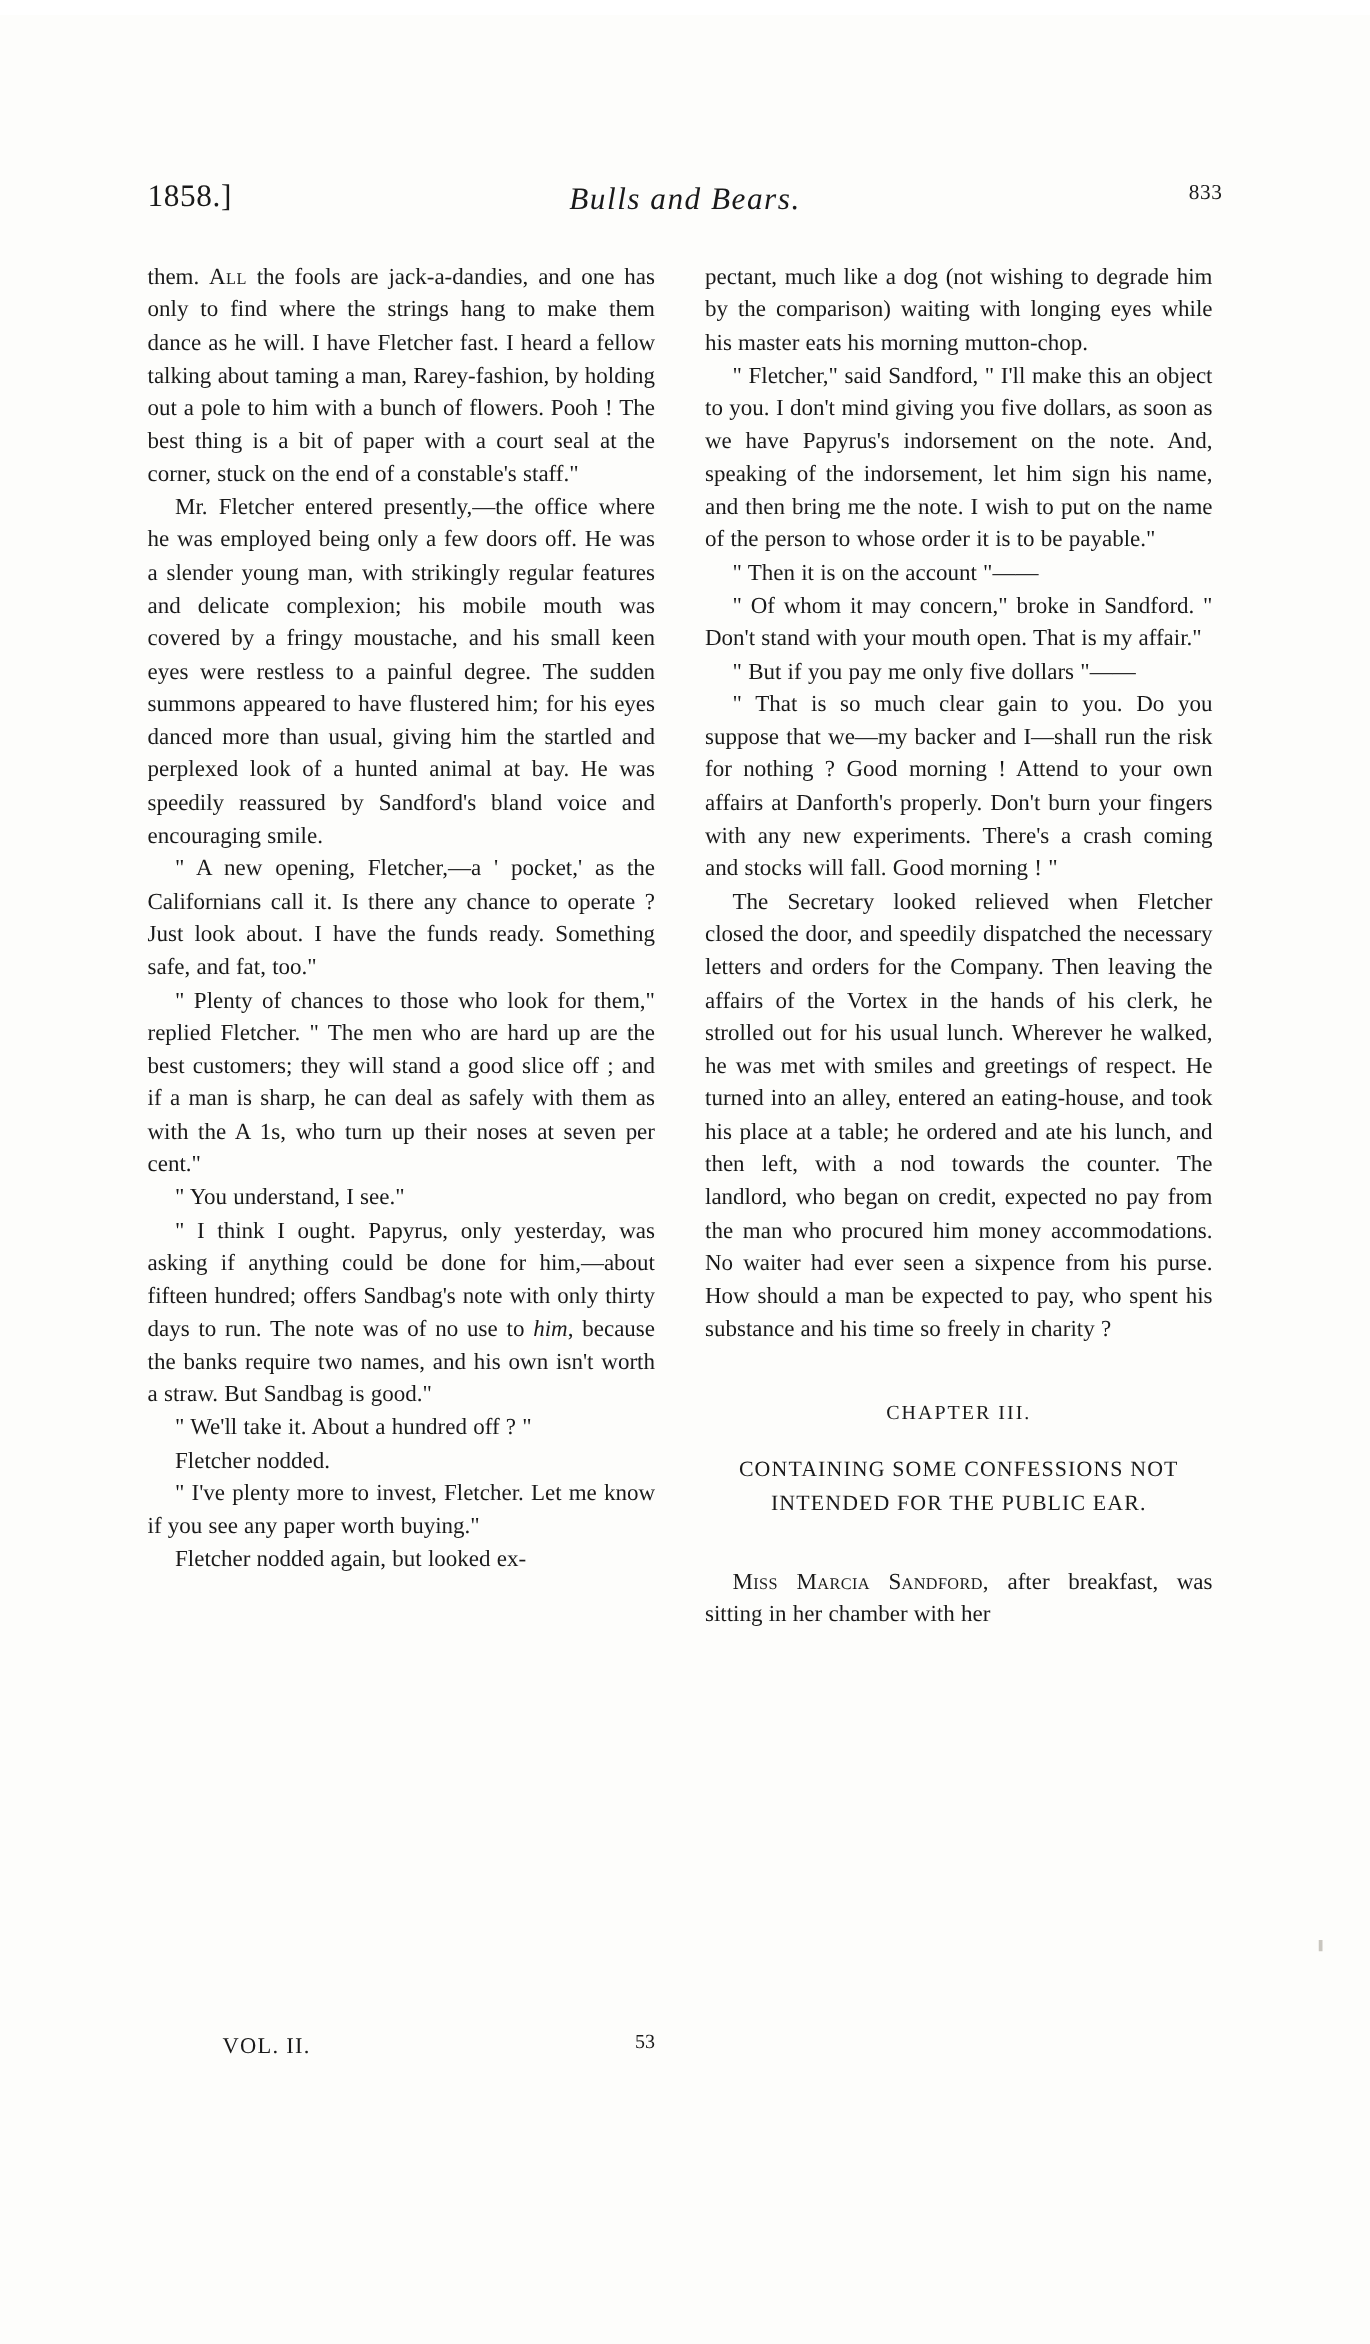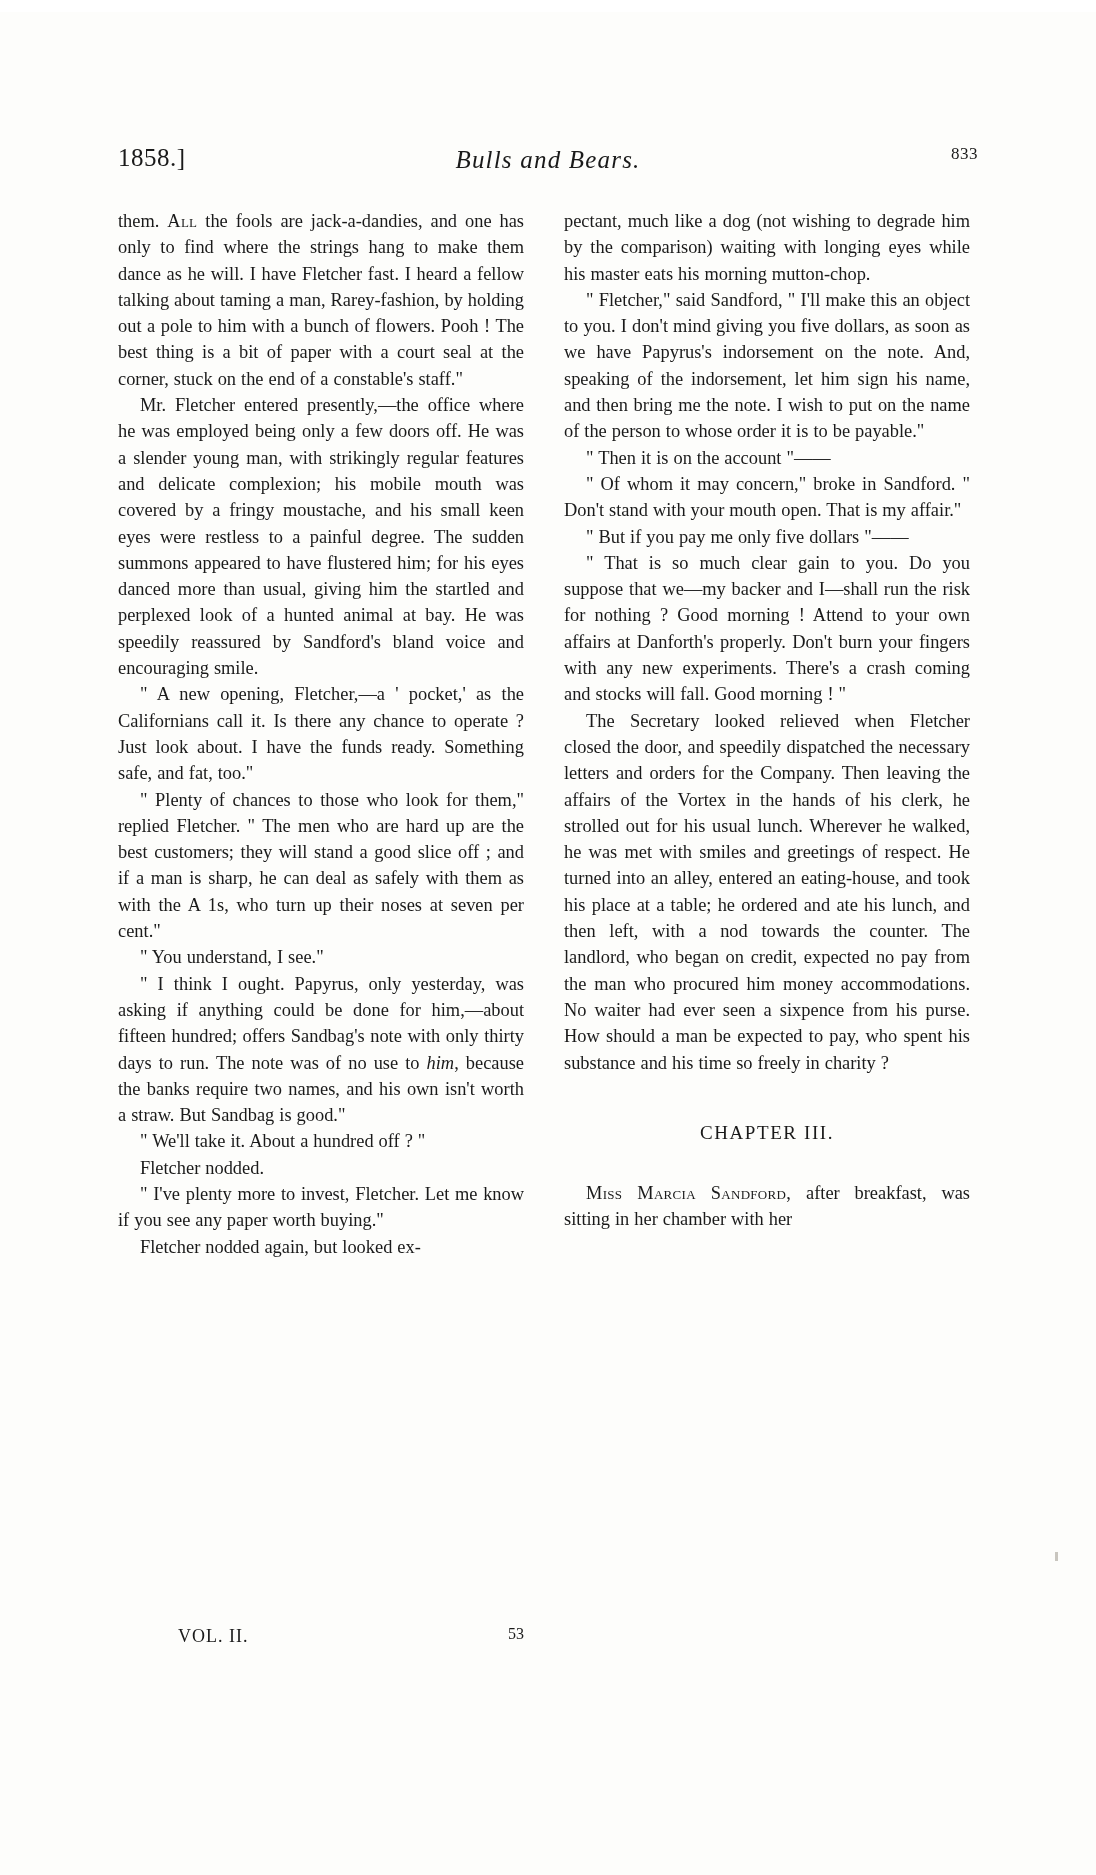--- a/index.html
+++ b/index.html
@@ -79,21 +79,21 @@
   p.noindent { text-indent: 0; }
   i { font-style: italic; }
   .sc {
     font-variant: small-caps;
     letter-spacing: 0.3px;
   }
   
   .chapter-head {
     margin-top: 46px;
     text-align: center;
-    font-size: 19px;
+    font-size: 16px;
     letter-spacing: 1.6px;
     font-variant: small-caps;
   }
   .chapter-sub {
     margin-top: 22px;
     text-align: center;
     font-size: 17.5px;
     letter-spacing: 0.9px;
     font-variant: small-caps;
     line-height: 27px;
@@ -163,20 +163,24 @@
       <div class="col">
         <p class="noindent">pectant, much like a dog (not wishing to degrade him by the comparison) waiting with longing eyes while his master eats his morning mutton-chop.</p>
         <p>" Fletcher," said Sandford, " I'll make this an object to you.  I don't mind giving you five dollars, as soon as we have Papyrus's indorsement on the note.  And, speaking of the indorsement, let him sign his name, and then bring me the note.  I wish to put on the name of the person to whose order it is to be payable."</p>
         <p>" Then it is on the account "——</p>
         <p>" Of whom it may concern," broke in Sandford.  " Don't stand with your mouth open.  That is my affair."</p>
         <p>" But if you pay me only five dollars "——</p>
         <p>" That is so much clear gain to you.  Do you suppose that we—my backer and I—shall run the risk for nothing ?  Good morning !  Attend to your own affairs at Danforth's properly.  Don't burn your fingers with any new experiments.  There's a crash coming and stocks will fall.  Good morning ! "</p>
         <p>The Secretary looked relieved when Fletcher closed the door, and speedily dispatched the necessary letters and orders for the Company.  Then leaving the affairs of the Vortex in the hands of his clerk, he strolled out for his usual lunch.  Wherever he walked, he was met with smiles and greetings of respect.  He turned into an alley, entered an eating-house, and took his place at a table; he ordered and ate his lunch, and then left, with a nod towards the counter.  The landlord, who began on credit, expected no pay from the man who procured him money accommodations.  No waiter had ever seen a sixpence from his purse.  How should a man be expected to pay, who spent his substance and his time so freely in charity ?</p>
 
         <div class="chapter-head">CHAPTER III.</div>
+        <div class="chapter-sub">
+          <span class="line">CONTAINING SOME CONFESSIONS NOT</span>
+          <span class="line">INTENDED FOR THE PUBLIC EAR.</span>
+        </div>
         <p class="after-head"><span class="sc">Miss</span> <span class="sc">Marcia</span> <span class="sc">Sandford,</span> after breakfast, was sitting in her chamber with her</p>
       </div>
 
     </div>
   </div>
 
   <div class="footer">
     <span class="foot-vol">VOL. II.</span>
     <span class="foot-num">53</span>
   </div>

